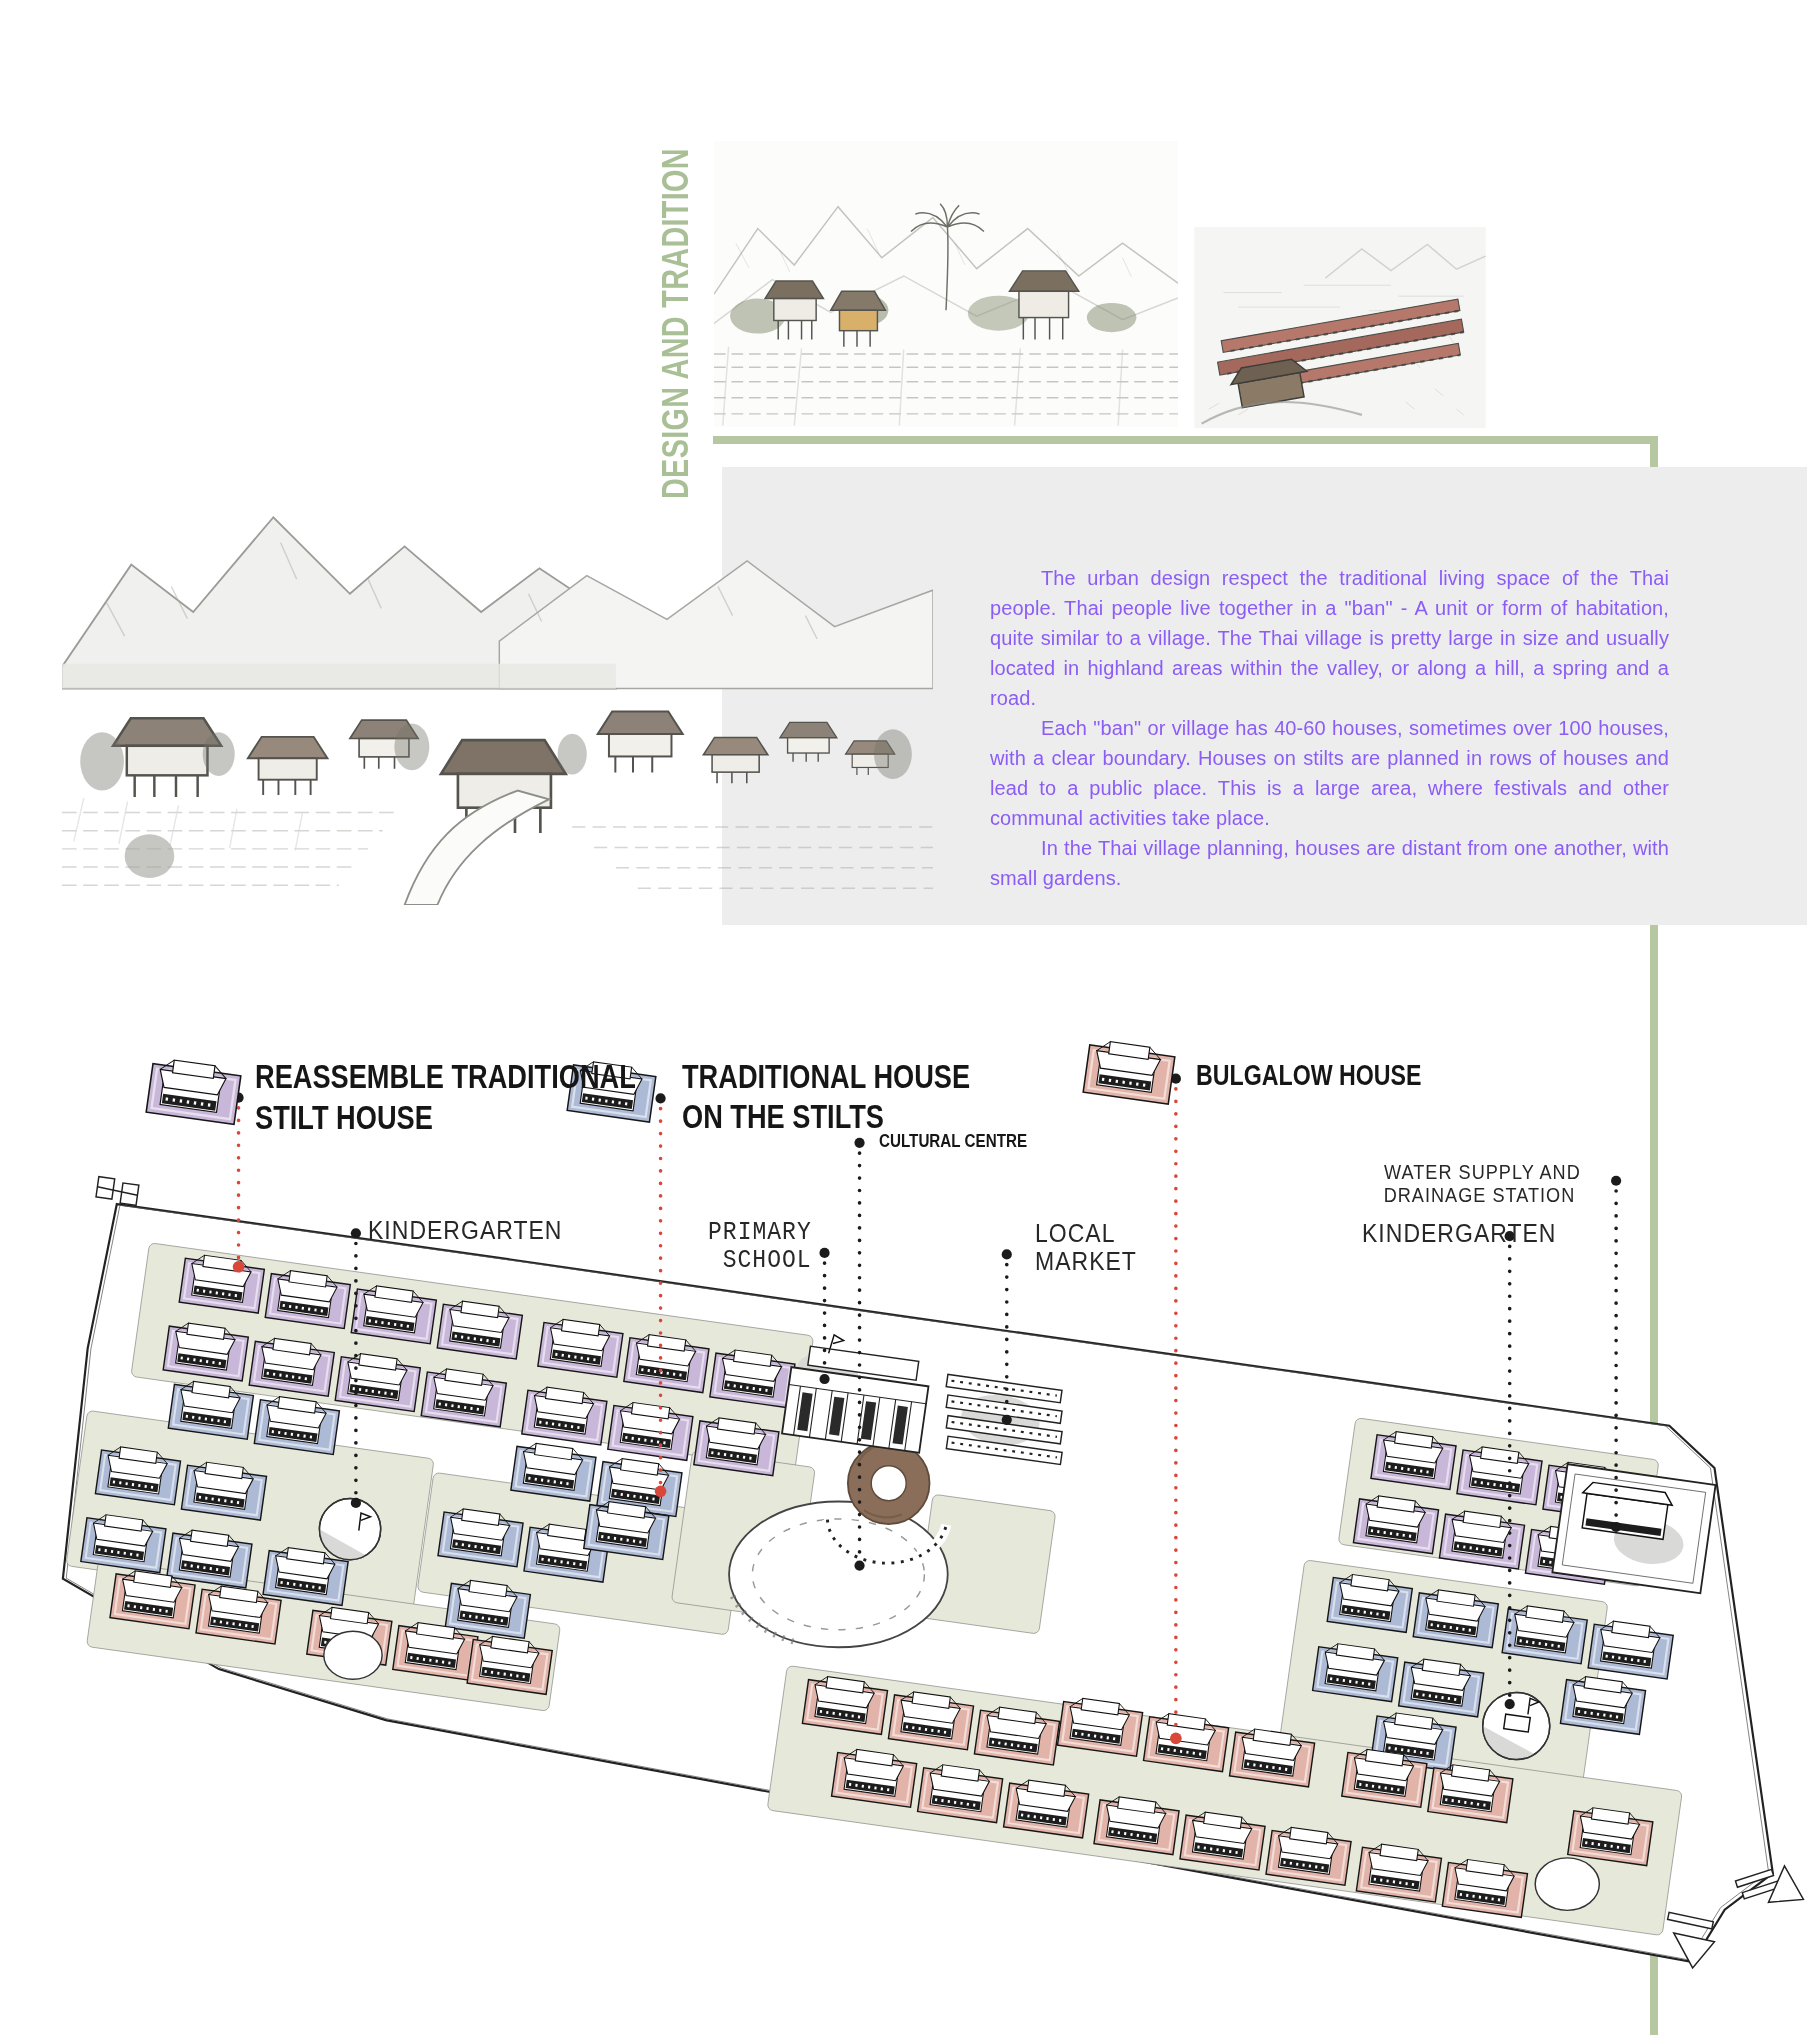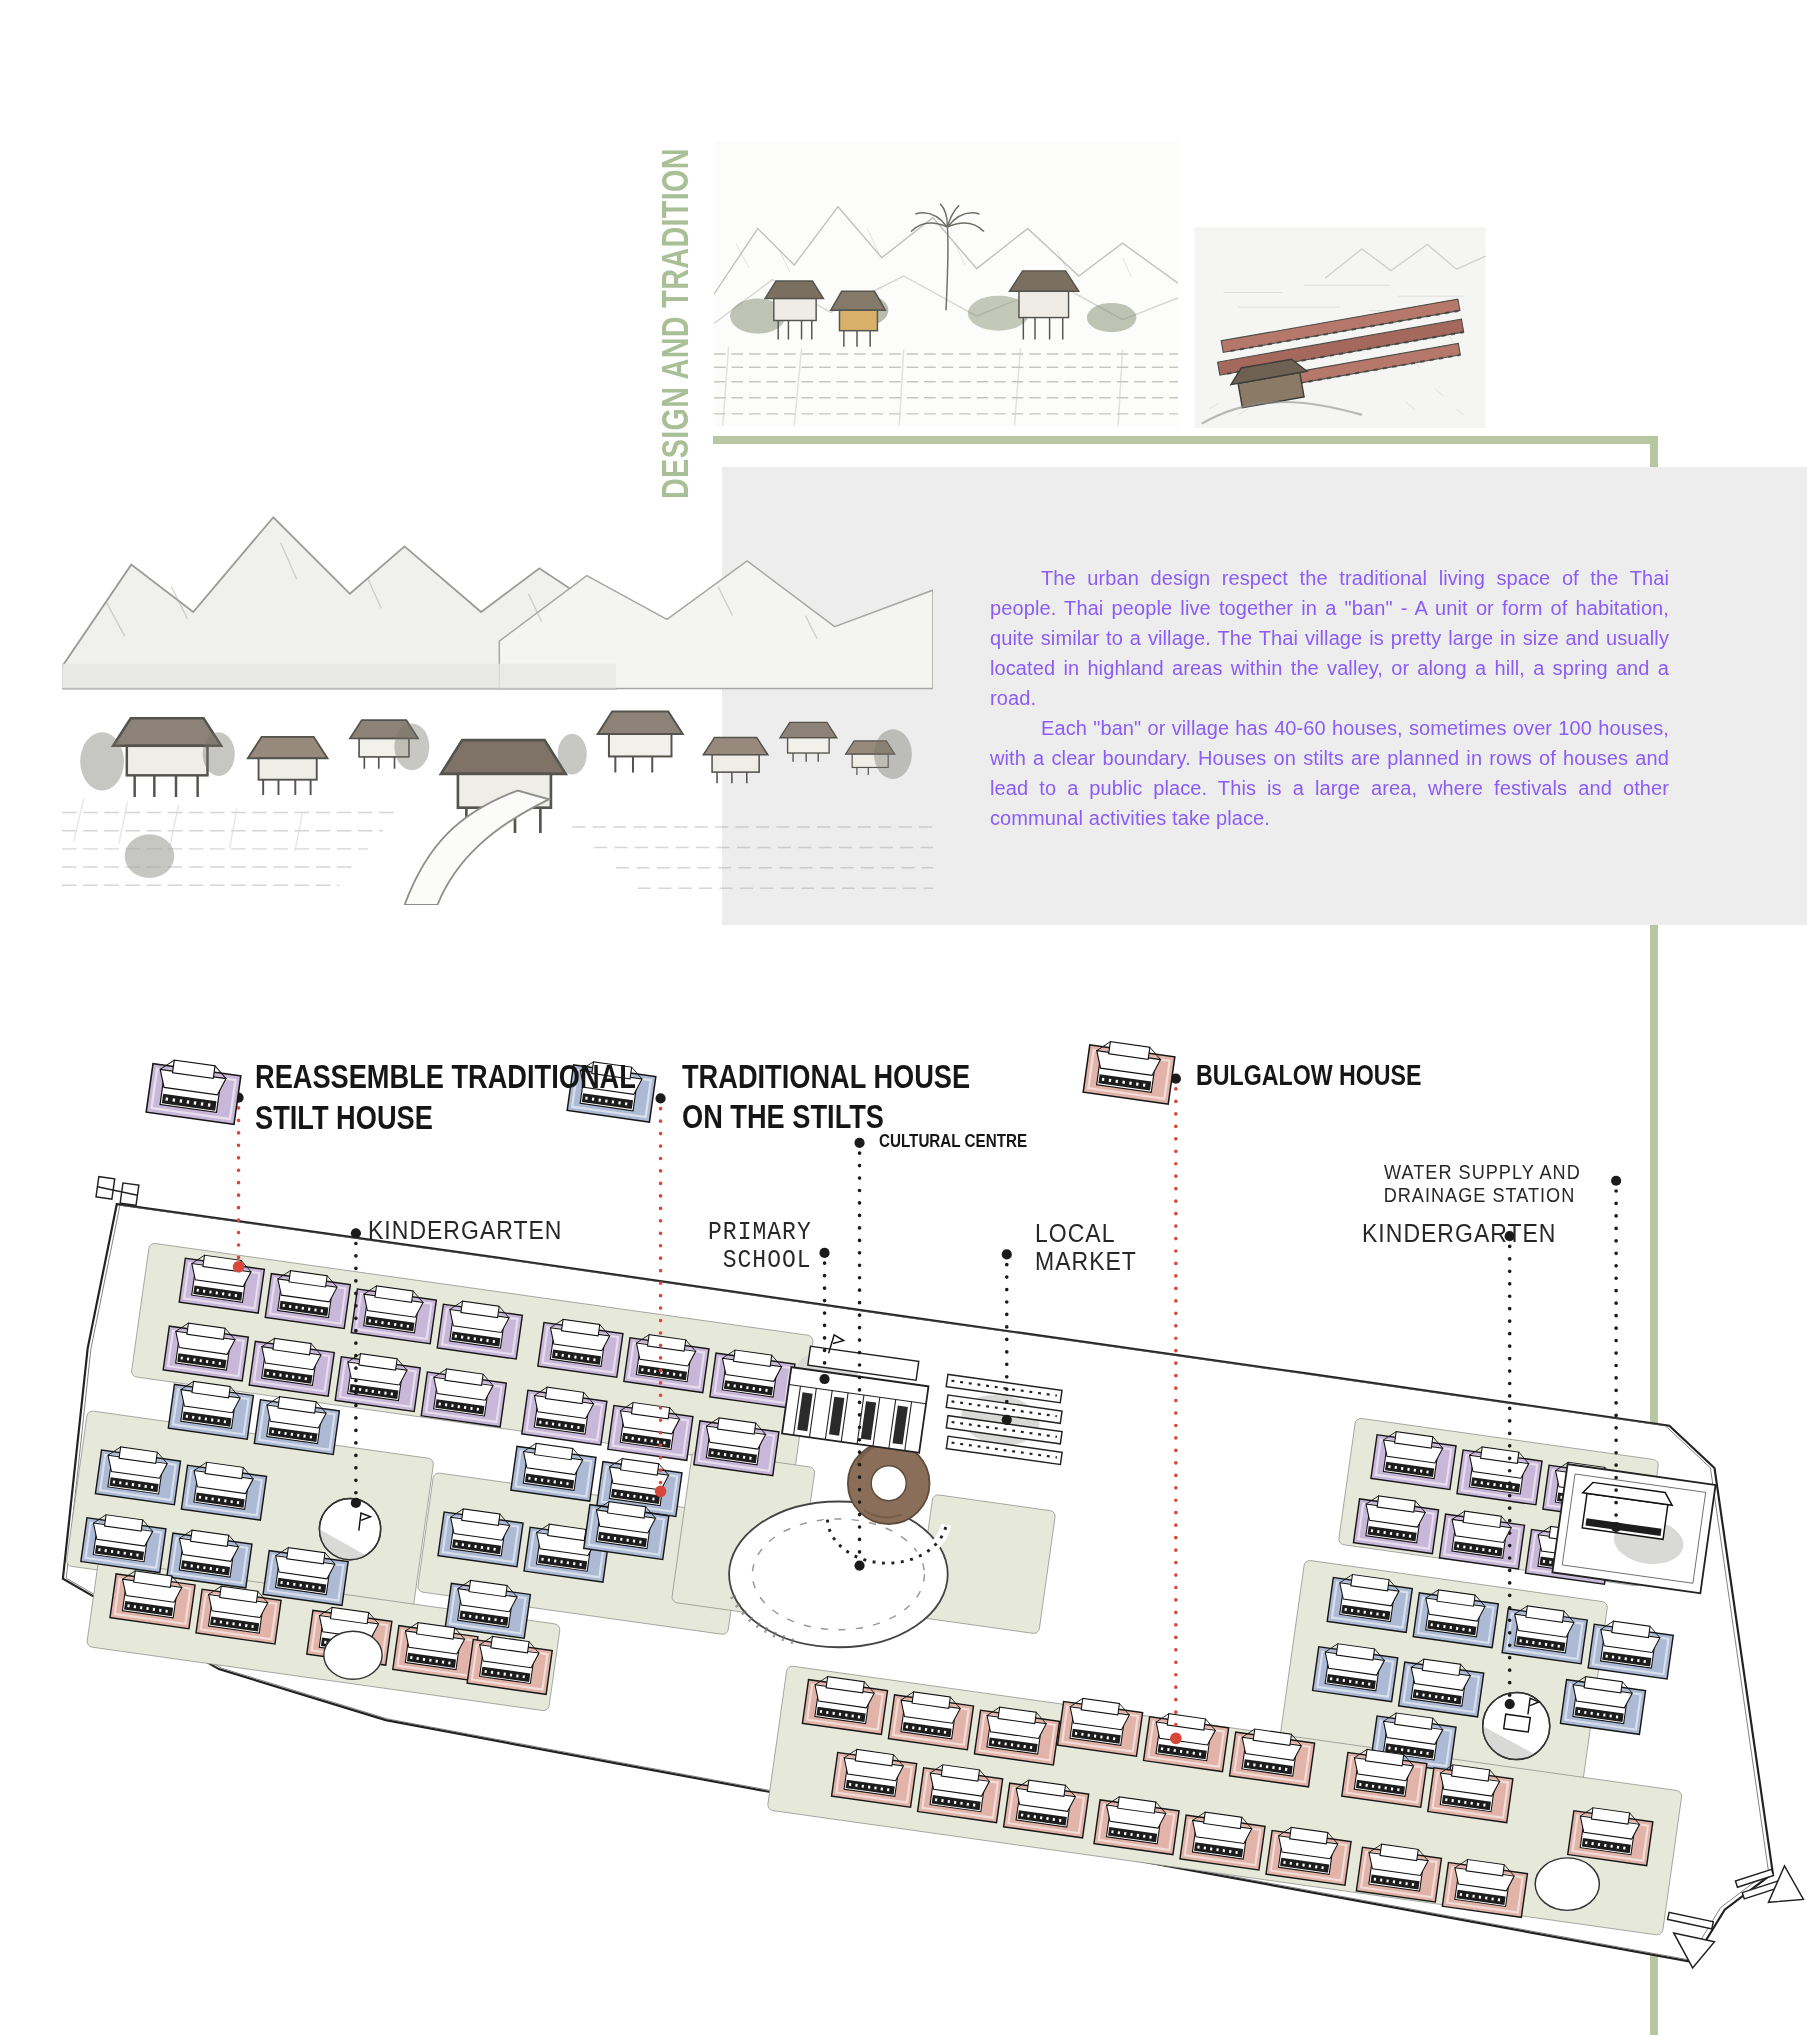--- a/index.html
+++ b/index.html
@@ -187,20 +187,21 @@
     <g stroke="#a5a5a0" stroke-width="2" opacity=".45">
       <path d="M0,500 H460 M0,525 H440 M0,550 H420 M0,575 H400 M0,600 H380" stroke-dasharray="20 9"></path>
       <path d="M700,520 H1195 M730,548 H1195 M760,576 H1195 M790,604 H1195" stroke-dasharray="18 10"></path>
       <path d="M30,480 l-14,60 M90,485 l-12,58 M160,490 l-12,56 M240,495 l-10,54 M330,500 l-10,52" opacity=".6"></path>
     </g>
   </svg>
 
   <div class="abs intro">
     <p>The urban design respect the traditional living space of the Thai people. Thai people live together in a "ban" - A unit or form of habitation, quite similar to a village. The Thai village is pretty large in size and usually located in highland areas within the valley, or along a hill, a spring and a road.</p>
     <p>Each "ban" or village has 40-60 houses, sometimes over 100 houses, with a clear boundary. Houses on stilts are planned in rows of houses and lead to a public place. This is a large area, where festivals and other communal activities take place.</p>
+    <p>In the Thai village planning, houses are distant from one another, with small gardens.</p>
   </div>
 
   <svg class="abs plan" viewBox="0 0 2480 2792">
     <defs>
       <symbol id="house" viewBox="0 0 120 86" overflow="visible">
         <g transform="rotate(8 60 43)">
           <rect x="4" y="12" width="112" height="62" fill="var(--base,#ccc)" stroke="#161616" stroke-width="2"></rect>
           <rect x="10" y="18" width="100" height="50" fill="none" stroke="#ffffff" stroke-width="3" opacity=".55"></rect>
           <rect x="20" y="24" width="72" height="38" fill="#ffffff" stroke="#111" stroke-width="1.5"></rect>
           <rect x="22" y="48" width="68" height="12" fill="#1d1d1d"></rect>

